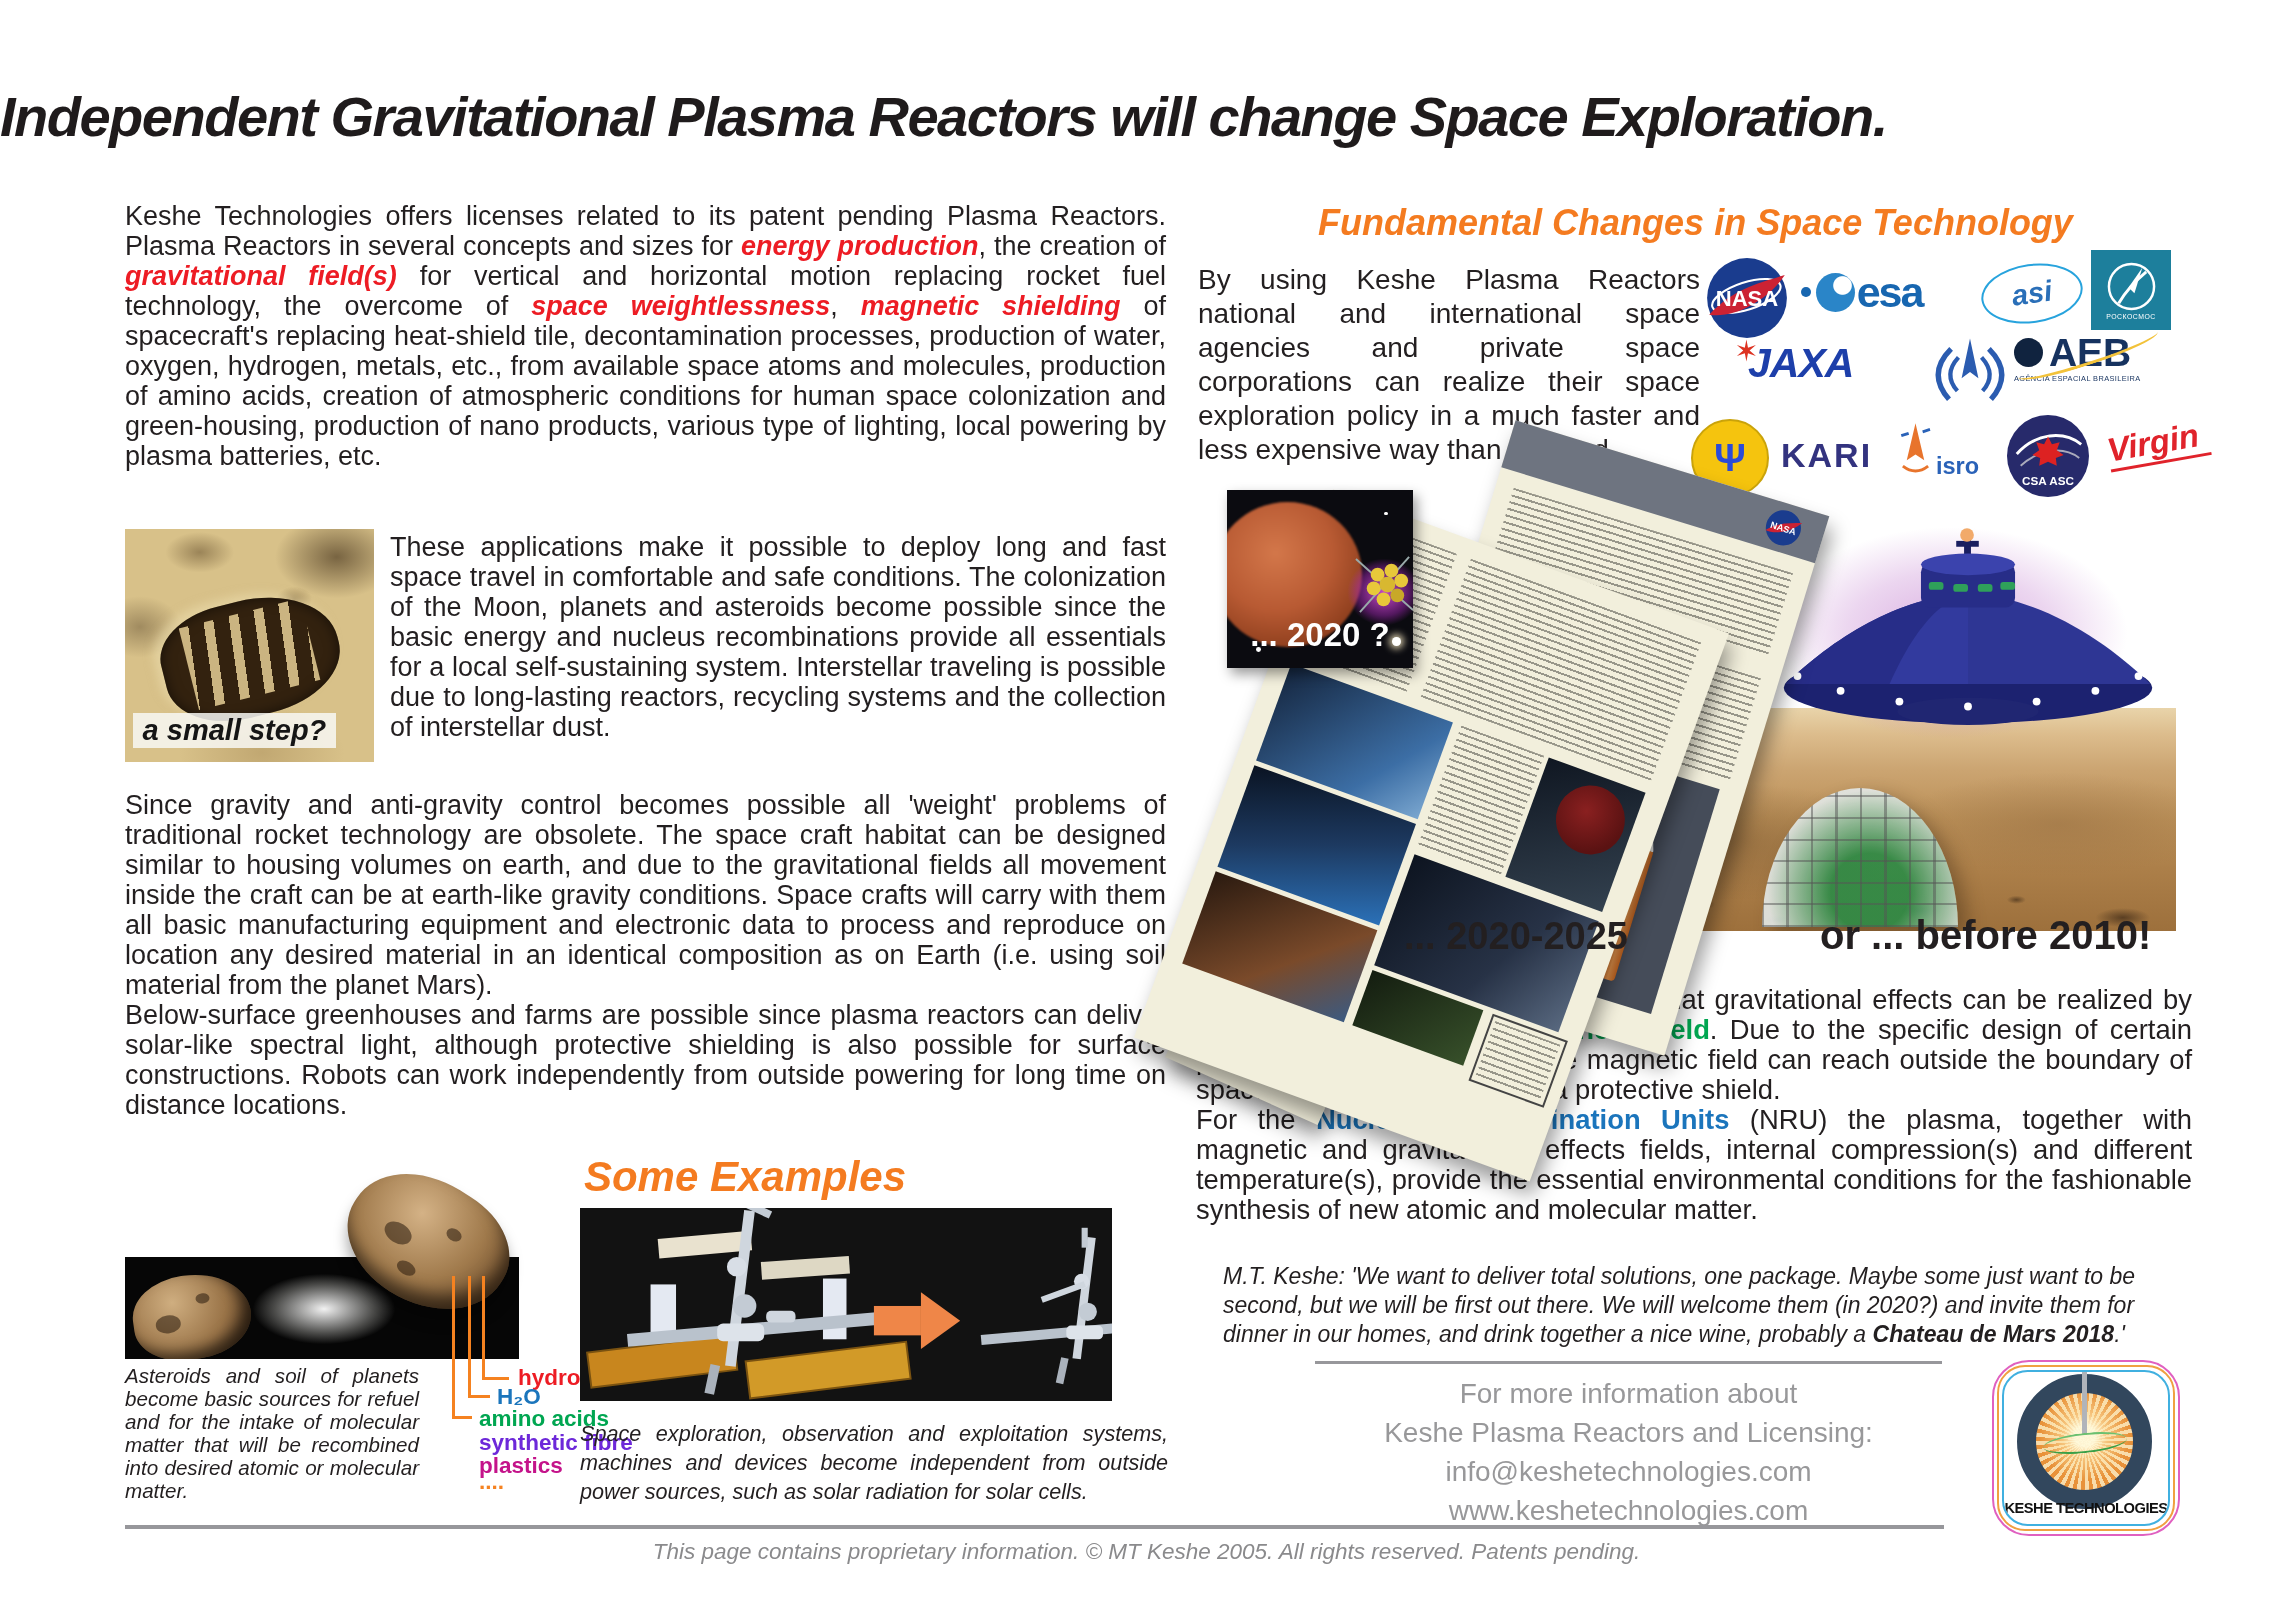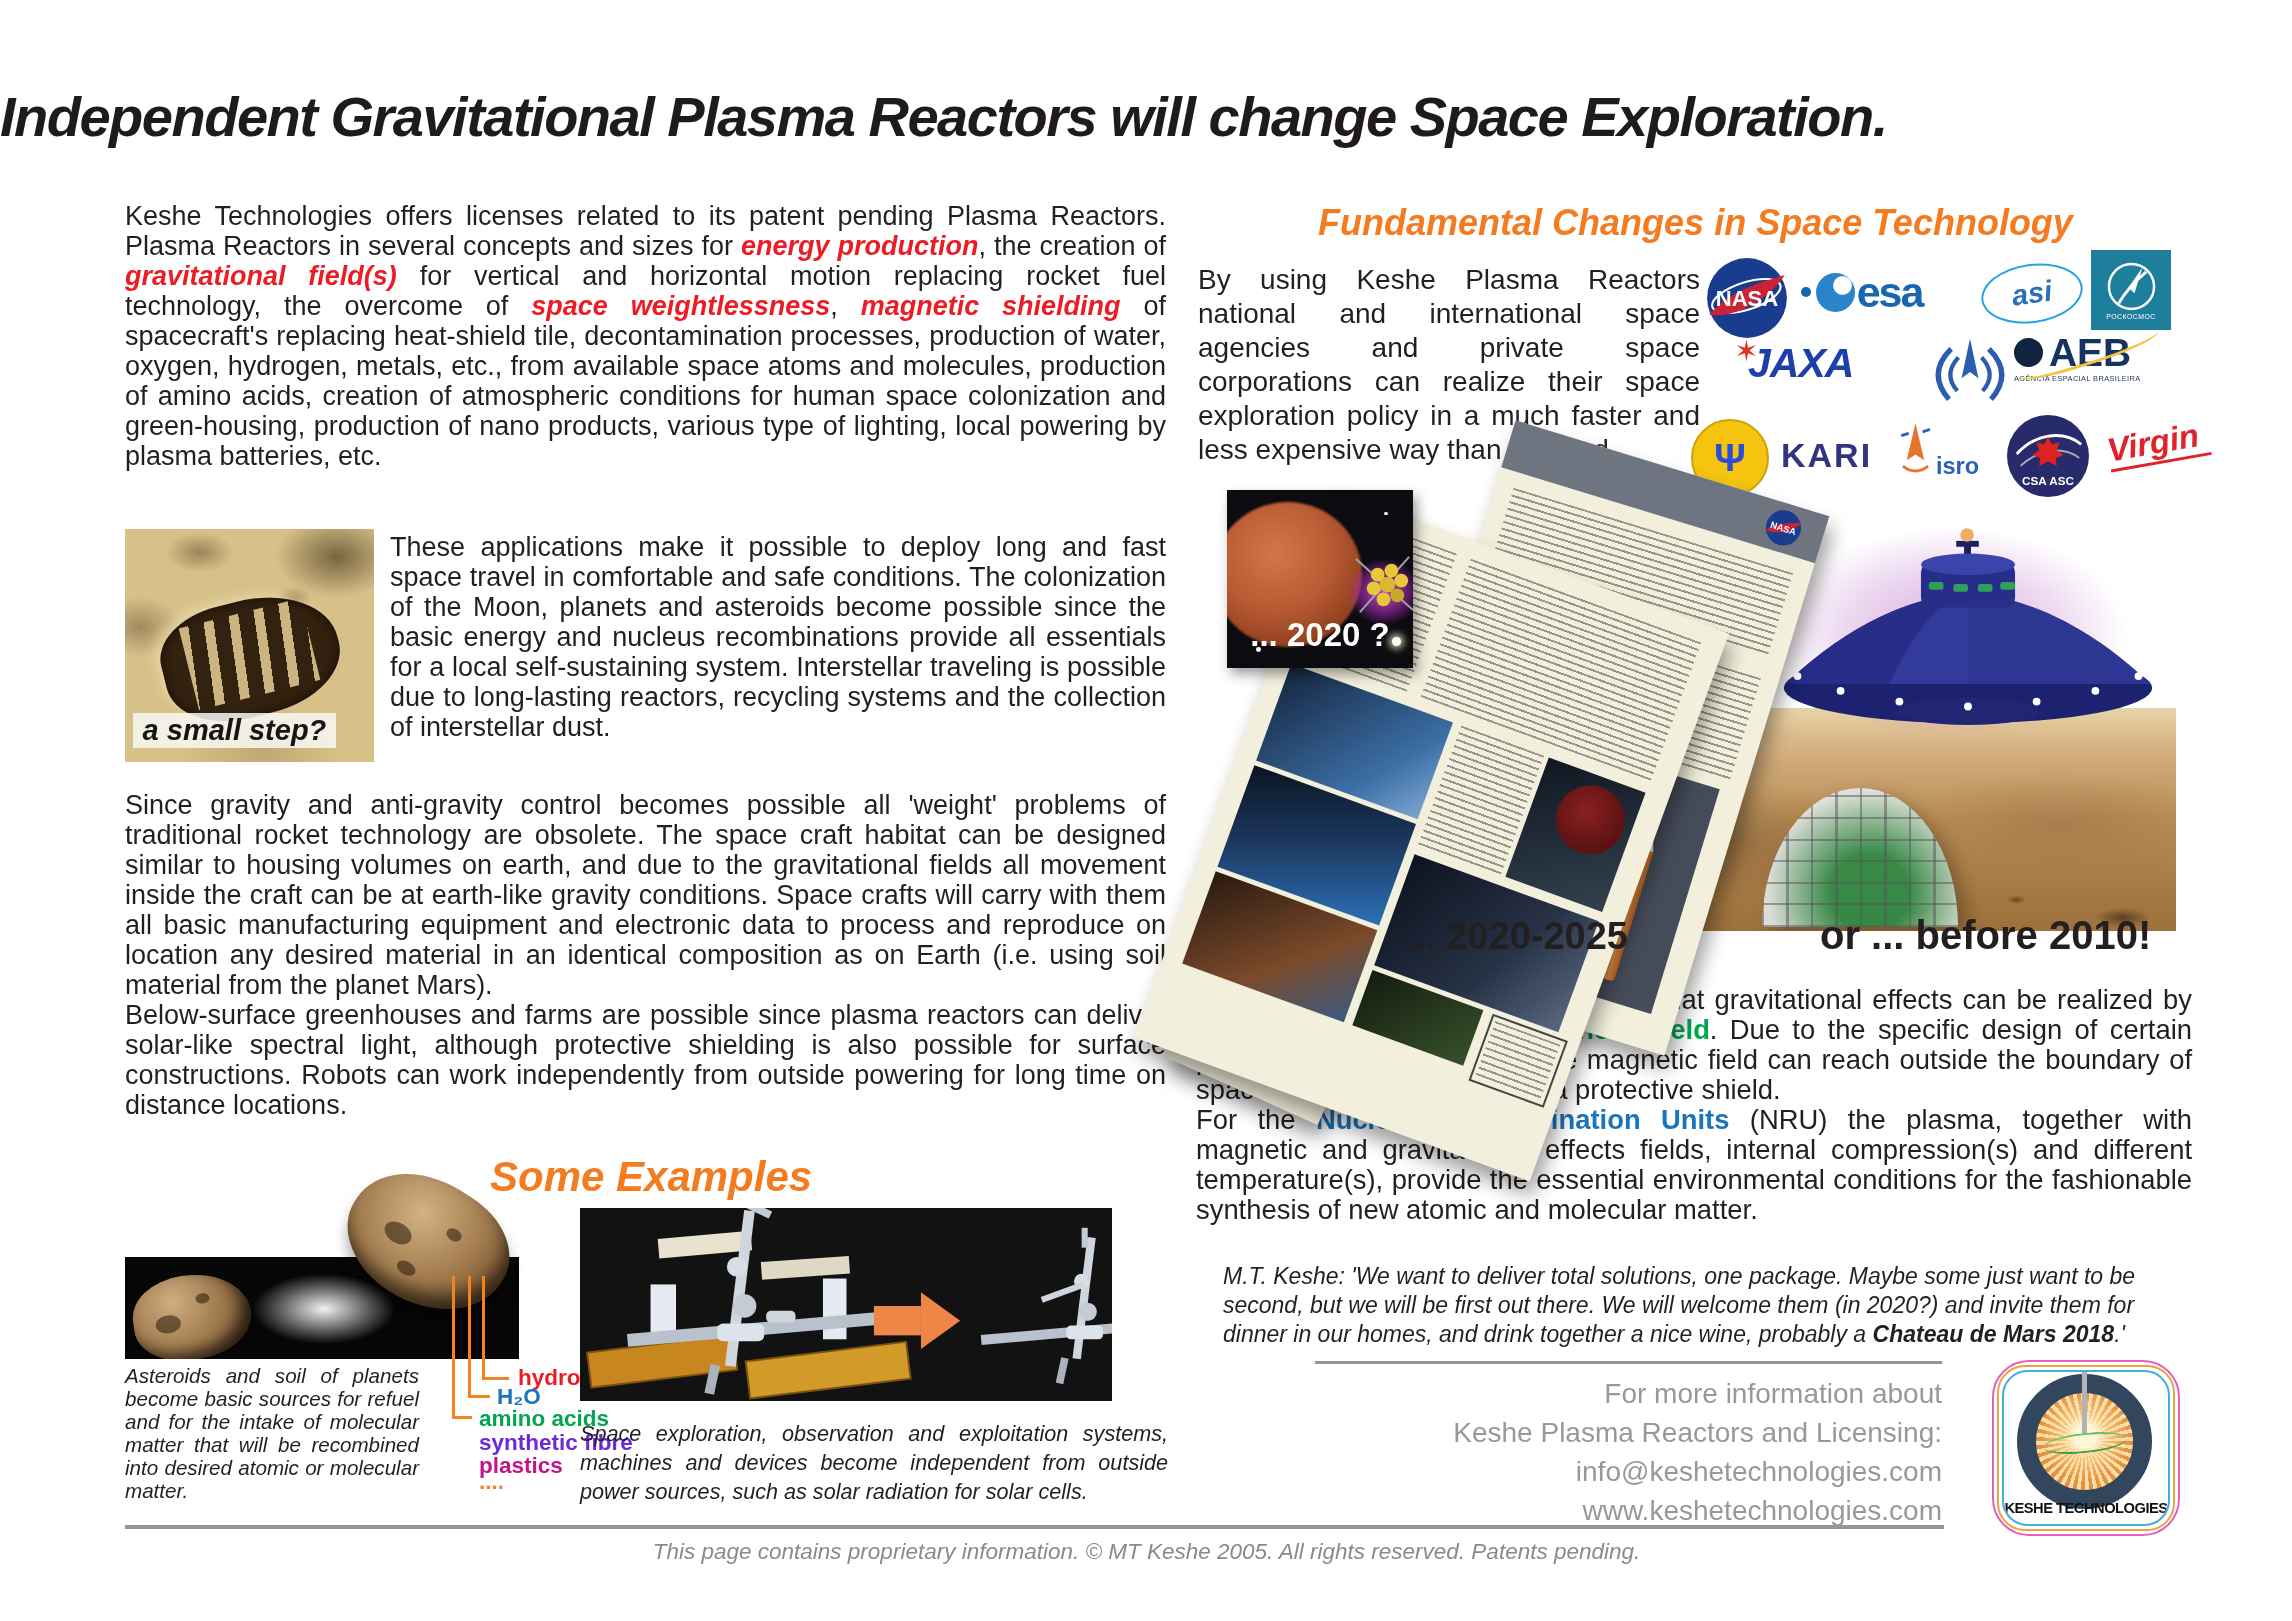--- a/index.html
+++ b/index.html
@@ -118,21 +118,21 @@
        repeating-linear-gradient(90deg, rgba(85,85,85,.5) 0 2px, transparent 2px 24.5px),
        repeating-linear-gradient(0deg, rgba(85,85,85,.5) 0 2px, transparent 2px 21.6px),
        radial-gradient(circle at 55% 75%, rgba(36,140,70,.85) 0 26%, rgba(225,230,228,.92) 68%);}
   .ufo-glow{position:absolute;left:510px;top:35px;width:490px;height:294px;z-index:2;
      background:radial-gradient(50% 50% at 50% 50%, rgba(186,108,200,.55) 0%, rgba(186,108,200,.28) 42%, transparent 72%);}
   .ufo{position:absolute;left:576px;top:76px;width:392px;height:211px;z-index:3;}
   .collage-label{position:absolute;font-weight:bold;color:#231f20;z-index:8;}
 
   
   .hline{position:absolute;background:#97979b;}
-  .info-block{position:absolute;left:1315px;top:1374px;width:627px;text-align:right;
+  .info-block{position:absolute;left:1315px;top:1374px;width:627px;text-align:center;
      color:#98989a;font-size:28px;line-height:39px;}
   .copyright{position:absolute;left:0;top:1539px;width:100%;text-align:center;
      font-style:italic;font-size:22.5px;color:#8a8a8c;}
 
   
   .klogo{position:absolute;left:1992px;top:1360px;width:188px;height:176px;}
   .kb1{width:100%;height:100%;border:2.9px solid #e060c0;border-radius:37px;box-sizing:border-box;padding:2.9px;}
   .kb2{width:100%;height:100%;border:2.9px solid #f0a040;border-radius:28px;box-sizing:border-box;padding:2.9px;}
   .kb3{width:100%;height:100%;border:2.9px solid #40b0e0;border-radius:25.5px;box-sizing:border-box;
        position:relative;background:#fff;overflow:hidden;}
@@ -164,21 +164,21 @@
     <div class="moon-cap">a small step?</div>
   </div>
 
   <p class="jtxt" style="left:390px;top:532px;width:776px;">These applications make it possible to deploy long and fast space travel in comfortable and safe conditions. The colonization of the Moon, planets and asteroids become possible since the basic energy and nucleus recombinations provide all essentials for a local self-sustaining system. Interstellar traveling is possible due to long-lasting reactors, recycling systems and the collection of interstellar dust.</p>
 
   <div class="jtxt" style="left:125px;top:790px;width:1041px;">
     <p>Since gravity and anti-gravity control becomes possible all 'weight' problems of traditional rocket technology are obsolete. The space craft habitat can be designed similar to housing volumes on earth, and due to the gravitational fields all movement inside the craft can be at earth-like gravity conditions.  Space crafts will carry with them all basic manufacturing equipment and electronic data to process and reproduce on location  any desired material in an identical composition as on Earth (i.e. using soil material from the planet Mars).</p>
     <p>Below-surface greenhouses and farms are possible since plasma reactors can deliver solar-like spectral light, although protective shielding is also possible for surface constructions. Robots can work independently from outside powering for long time on distance locations.</p>
   </div>
 
-  <h2 class="orange-h" style="position:absolute;left:490px;top:1153px;width:510px;margin:0;font-size:42px;">Some Examples</h2>
+  <h2 class="orange-h" style="position:absolute;left:490px;top:1153px;width:510px;margin:0;text-align:center;font-size:42px;">Some Examples</h2>
 
   <div class="asteroid-box">
     <div class="ast-glow"></div>
     <div class="ast-left">
       <div class="crater" style="left:21.6px;top:37px;width:25.5px;height:17.6px;"></div>
       <div class="crater" style="left:65px;top:19.6px;width:13.7px;height:10.8px;"></div>
     </div>
   </div>
   <div class="ast-right">
     <div class="crater" style="left:39px;top:59px;width:29px;height:19.6px;"></div>

